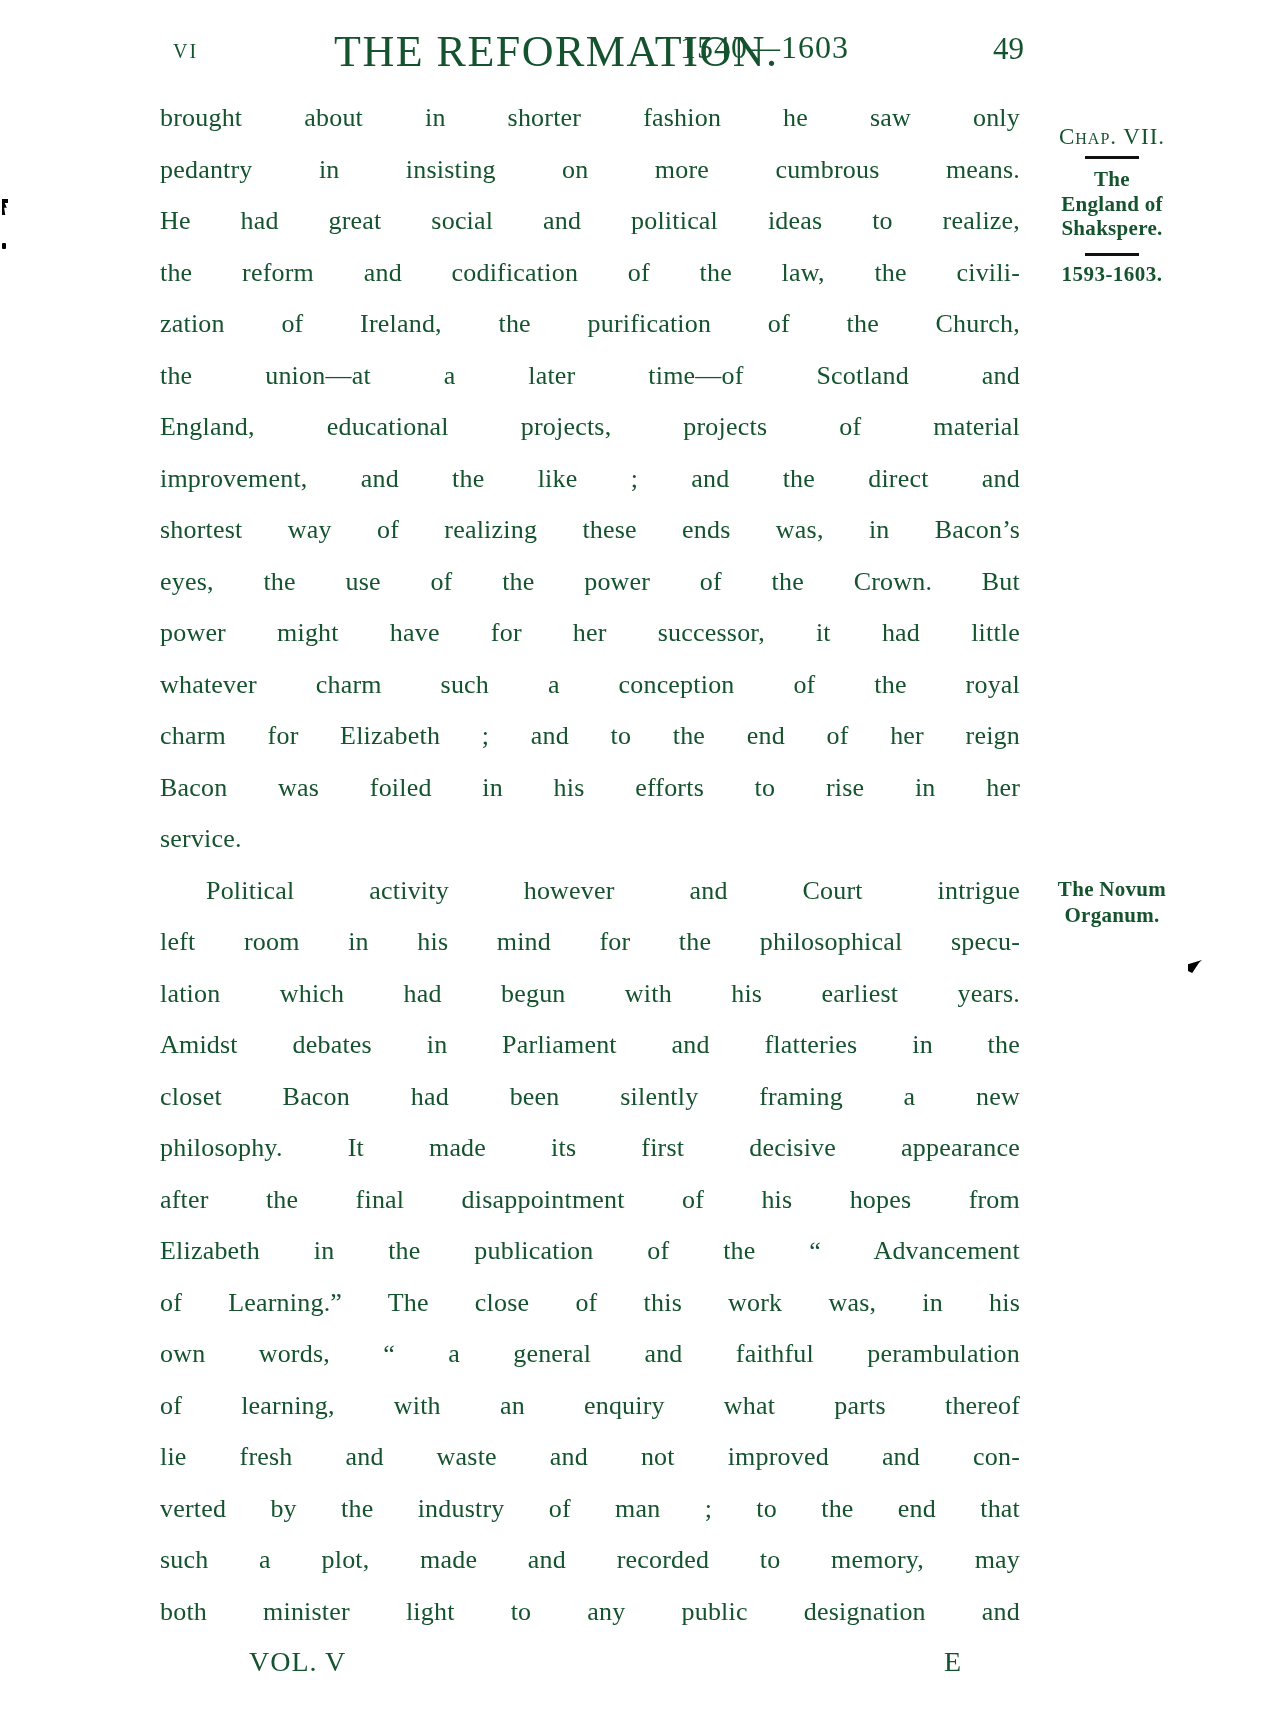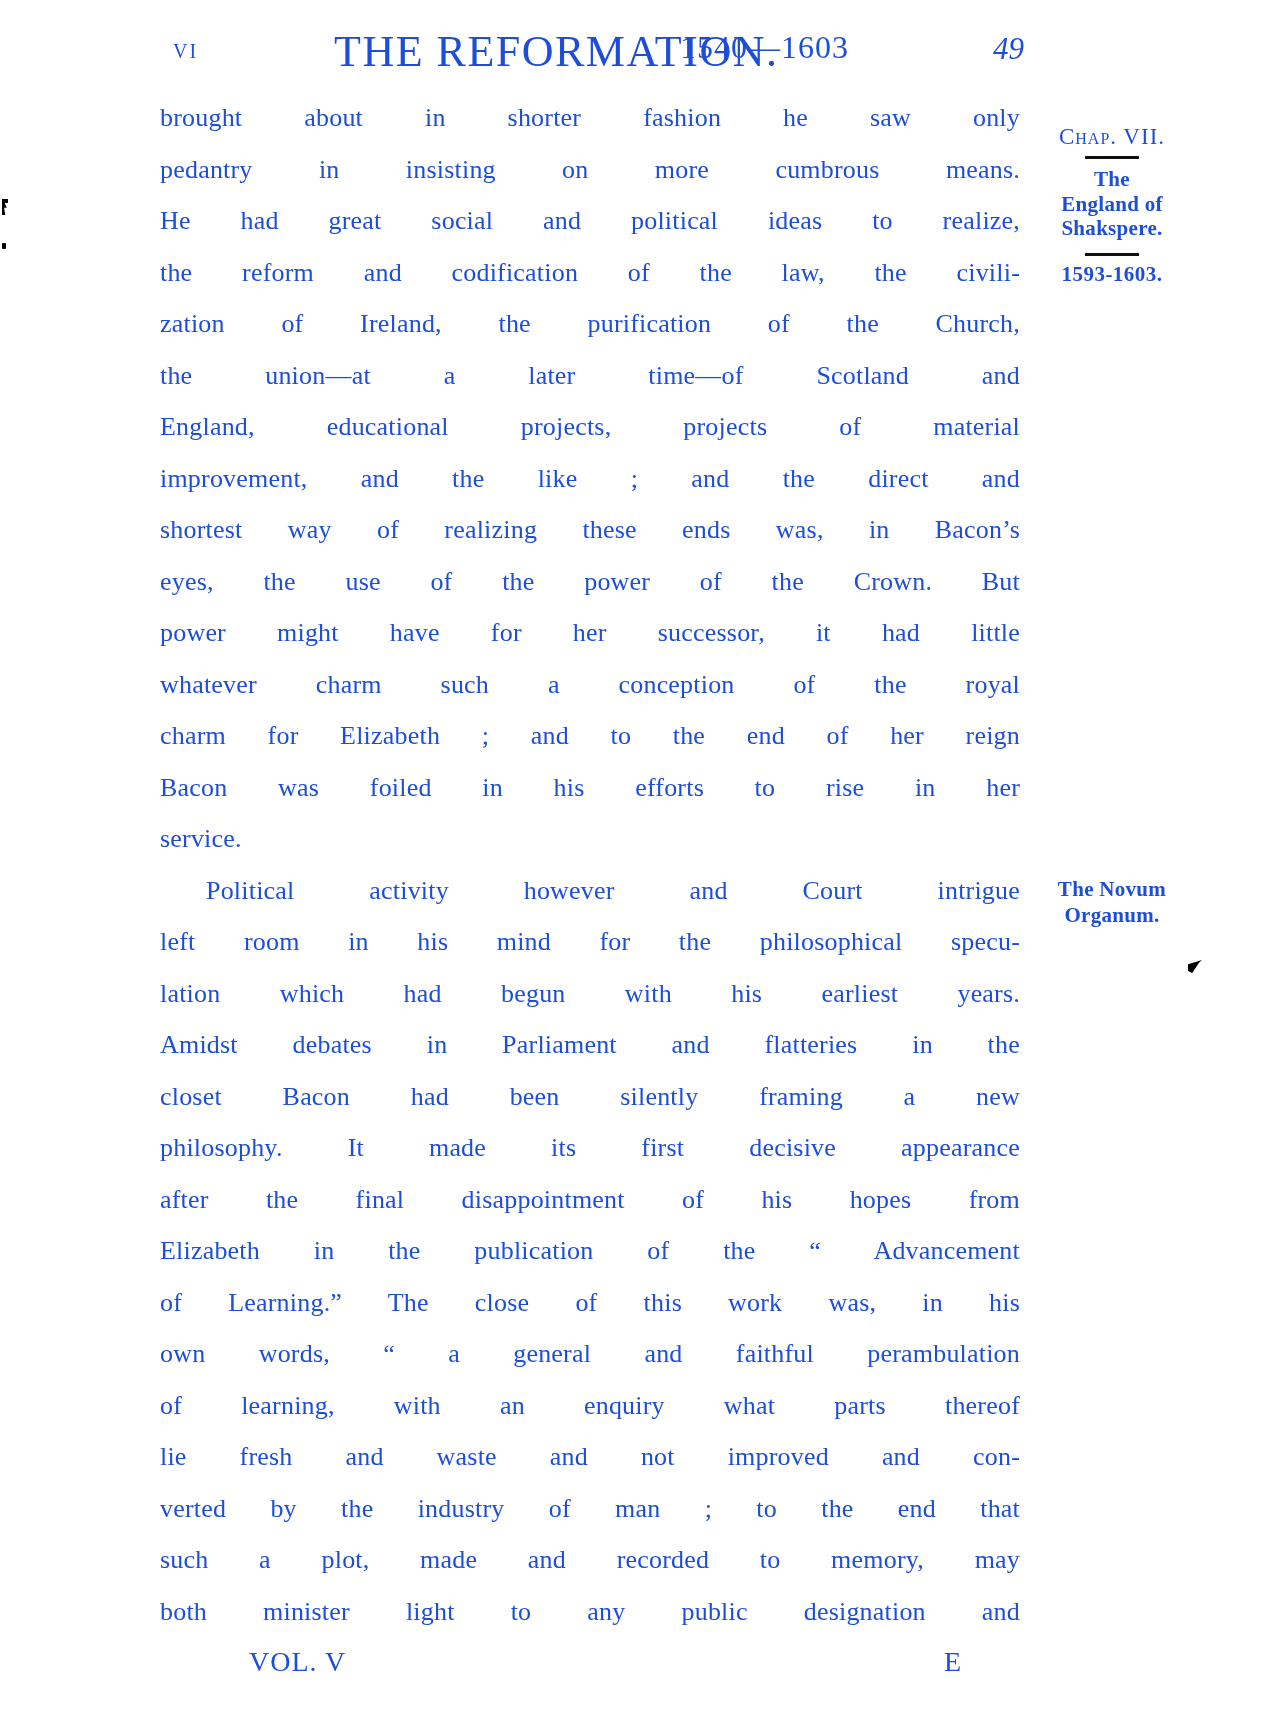--- a/index.html
+++ b/index.html
@@ -1,29 +1,29 @@
 <!DOCTYPE html>
 <html><head>
 <meta charset="utf-8">
 <title>Book Page Scan</title>
 <style>
   html,body{margin:0;padding:0;}
   .page{
     position:relative;
     width:1271px;height:1727px;
     background:#ffffff;
-    color:#1d4ed8;
+    color:#14532d;
     font-family:"Liberation Serif", serif;
     overflow:hidden;
   }
   
   .h-folio{position:absolute;left:173px;top:40px;font-size:20px;letter-spacing:2px;}
   .h-title{position:absolute;left:308px;top:26px;font-size:44px;letter-spacing:1.5px;margin-left:26px;}
   .h-dates{position:absolute;left:680px;top:29px;font-size:32px;letter-spacing:1px;}
-  .h-page{position:absolute;left:993px;top:31px;font-size:31px;font-style:italic;}
+  .h-page{position:absolute;left:993px;top:31px;font-size:31px;}
   
   .text-block{
     position:absolute;left:160px;top:92px;width:860px;
     font-size:26px;letter-spacing:0.2px;
   }
   .line{
     height:51.5px;line-height:51.5px;
     text-align:justify;text-align-last:justify;
     white-space:normal;
   }

